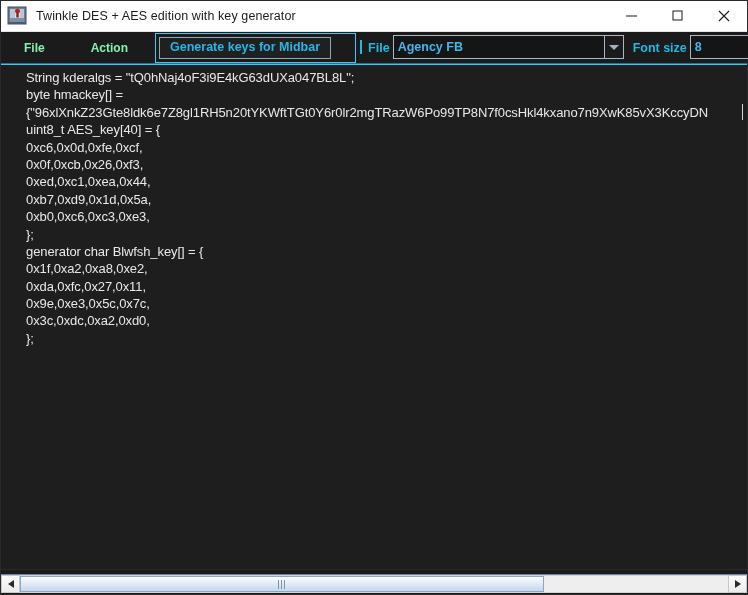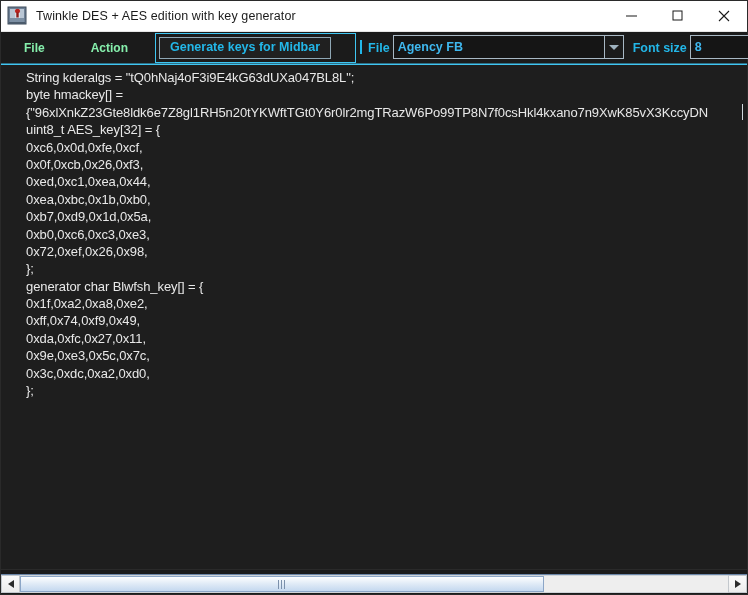--- a/index.html
+++ b/index.html
@@ -310,32 +310,29 @@
     <div class="apply-wrap">
       <div class="apply-btn">Apply</div>
     </div>
   </div>
 
   <div class="editor-area">
     <div class="editor-inner" id="code-host">
         <div class="code-line">String kderalgs = "tQ0hNaj4oF3i9E4kG63dUXa047BL8L";</div>
         <div class="code-line">byte hmackey[] =</div>
         <div class="code-line">{"96xlXnkZ23Gte8ldk6e7Z8gl1RH5n20tYKWftTGt0Y6r0lr2mgTRazW6Po99TP8N7f0csHkl4kxano7n9XwK85vX3KccyDN</div>
-        <div class="code-line">uint8_t AES_key[32] = {</div>
+        <div class="code-line">uint8_t AES_key[40] = {</div>
         <div class="code-line">0xc6,0x0d,0xfe,0xcf,</div>
         <div class="code-line">0x0f,0xcb,0x26,0xf3,</div>
         <div class="code-line">0xed,0xc1,0xea,0x44,</div>
-        <div class="code-line">0xea,0xbc,0x1b,0xb0,</div>
         <div class="code-line">0xb7,0xd9,0x1d,0x5a,</div>
         <div class="code-line">0xb0,0xc6,0xc3,0xe3,</div>
-        <div class="code-line">0x72,0xef,0x26,0x98,</div>
         <div class="code-line">};</div>
         <div class="code-line">generator char Blwfsh_key[] = {</div>
         <div class="code-line">0x1f,0xa2,0xa8,0xe2,</div>
-        <div class="code-line">0xff,0x74,0xf9,0x49,</div>
         <div class="code-line">0xda,0xfc,0x27,0x11,</div>
         <div class="code-line">0x9e,0xe3,0x5c,0x7c,</div>
         <div class="code-line">0x3c,0xdc,0xa2,0xd0,</div>
         <div class="code-line">};</div>
       </div>
     <div class="caret"></div>
   </div>
 
   <div class="hscroll-zone">
     <div class="hscroll">

